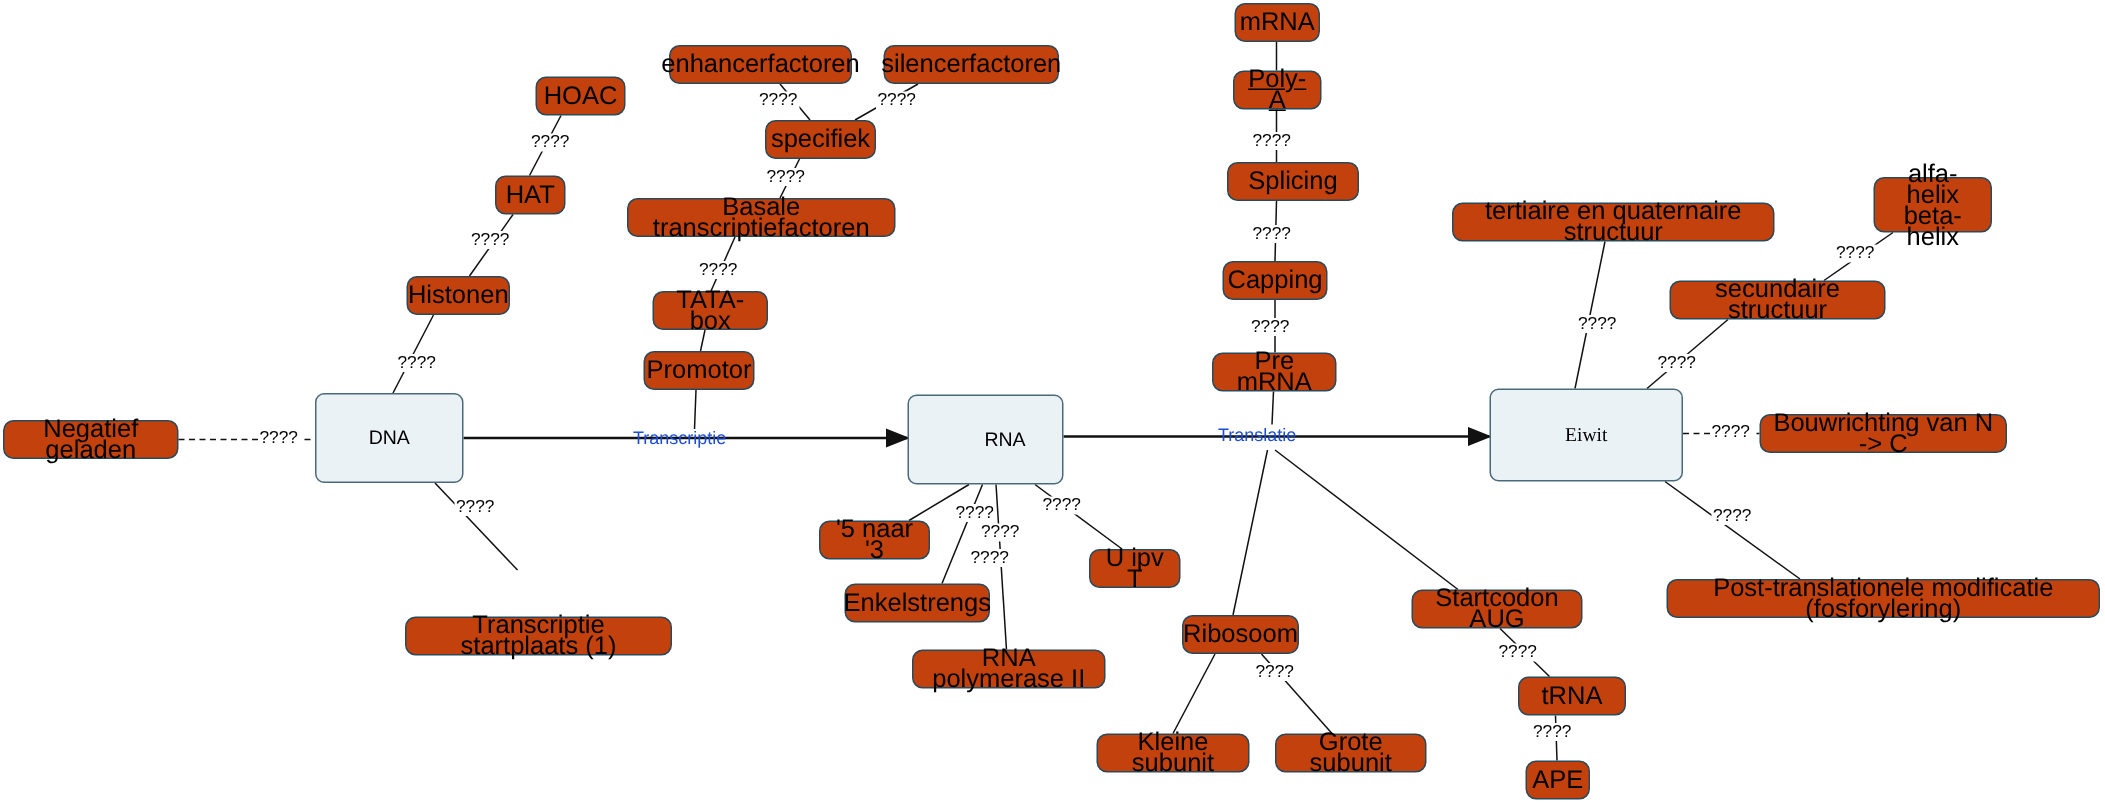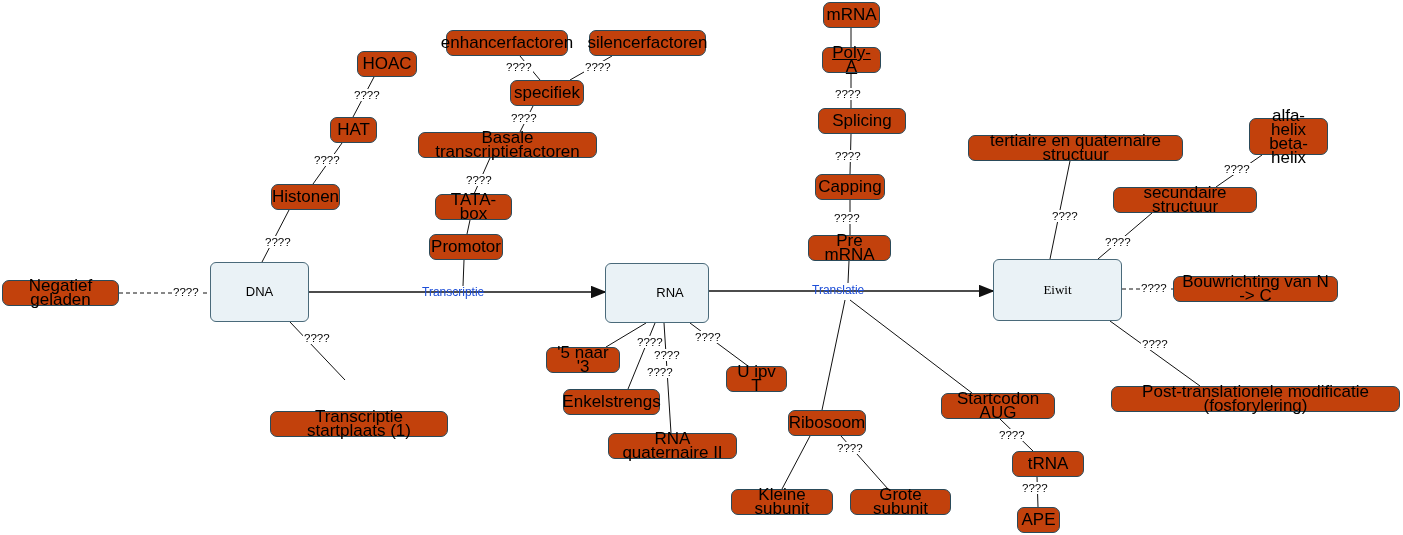--- a/index.html
+++ b/index.html
@@ -119,21 +119,21 @@
       <div class="node" style="left: 271px; top: 184px; width: 69px; height: 26px;">Histonen</div>
       <div class="node" style="left: 446px; top: 30px; width: 122px; height: 26px;">enhancerfactoren</div>
       <div class="node" style="left: 589px; top: 30px; width: 117px; height: 26px;">silencerfactoren</div>
       <div class="node" style="left: 510px; top: 80px; width: 74px; height: 26px;">specifiek</div>
       <div class="node" style="left: 418px; top: 132px; width: 179px; height: 26px;">Basale transcriptiefactoren</div>
       <div class="node" style="left: 435px; top: 194px; width: 77px; height: 26px;">TATA-box</div>
       <div class="node" style="left: 429px; top: 234px; width: 74px; height: 26px;">Promotor</div>
       <div class="node" style="left: 270px; top: 380px; width: 178px; height: 26px; margin-top: 31px;">Transcriptie startplaats (1)</div>
       <div class="node" style="left: 546px; top: 347px; width: 74px; height: 26px;">'5 naar '3</div>
       <div class="node" style="left: 563px; top: 389px; width: 97px; height: 26px;">Enkelstrengs</div>
-      <div class="node" style="left: 608px; top: 433px; width: 129px; height: 26px;">RNA quaternaire II</div>
+      <div class="node" style="left: 608px; top: 433px; width: 129px; height: 26px;">RNA polymerase II</div>
       <div class="node" style="left: 726px; top: 366px; width: 61px; height: 26px;">U ipv T</div>
       <div class="node" style="left: 823px; top: 2px; width: 57px; height: 26px;">mRNA</div>
       <div class="node" style="left: 822px; top: 47px; width: 59px; height: 26px; text-decoration: underline;">Poly-A</div>
       <div class="node" style="left: 818px; top: 108px; width: 88px; height: 26px;">Splicing</div>
       <div class="node" style="left: 815px; top: 174px; width: 70px; height: 26px;">Capping</div>
       <div class="node" style="left: 808px; top: 235px; width: 83px; height: 26px;">Pre mRNA</div>
       <div class="node" style="left: 788px; top: 410px; width: 78px; height: 26px;">Ribosoom</div>
       <div class="node" style="left: 731px; top: 489px; width: 102px; height: 26px;">Kleine subunit</div>
       <div class="node" style="left: 850px; top: 489px; width: 101px; height: 26px;">Grote subunit</div>
       <div class="node" style="left: 941px; top: 393px; width: 114px; height: 26px;">Startcodon AUG</div>

